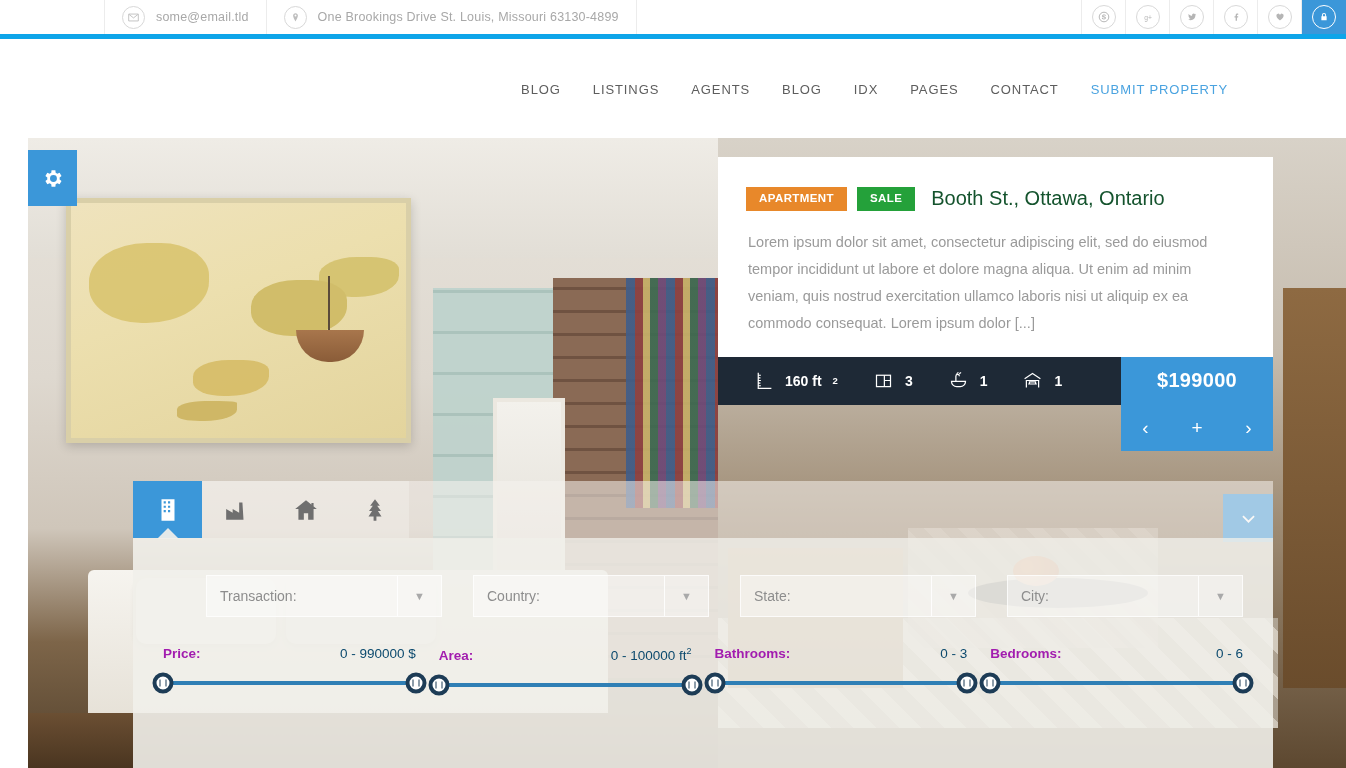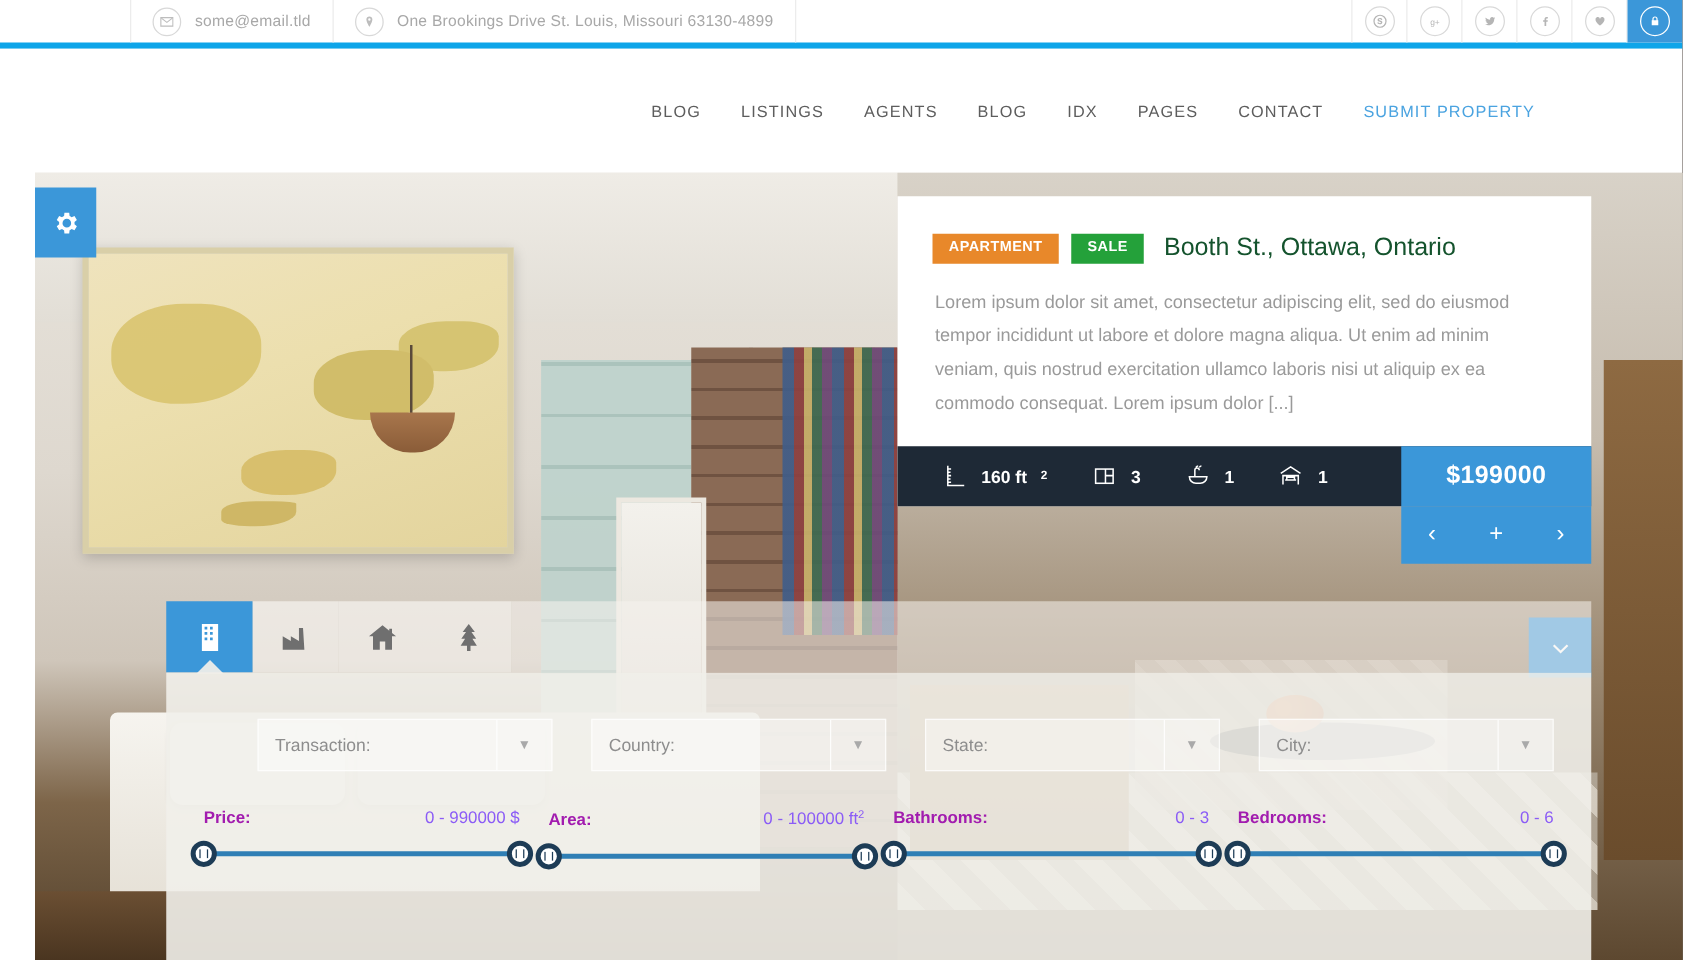--- a/index.html
+++ b/index.html
@@ -278,21 +278,21 @@
     white-space:nowrap;
   }
   .sel-arrow {
     width:44px; height:100%; display:flex; align-items:center; justify-content:center;
     border-left:1px solid rgba(255,255,255,.85); color:#a9a9a9; font-size:11px;
   }
   .row-sliders { display:flex; gap:23px; margin-top:29px; }
   .sld { flex:1; }
   .sld-top { display:flex; justify-content:space-between; align-items:baseline; }
   .sld-name { font-size:13.5px; font-weight:bold; color:#a21caf; }
-  .sld-val  { font-size:13.5px; color:#8b5cf6; }
+  .sld-val  { font-size:13.5px; color:#0c4a6e; }
   .sld-val sup { font-size:9px; }
   .sld-track {
     position:relative; height:4px; background:#2f7fb5; margin-top:20px;
     border-radius:2px;
   }
   .sld-h {
     position:absolute; top:50%; transform:translate(-50%,-50%);
     width:21px; height:21px; border-radius:50%;
     background:#ffffff; border:4px solid #1d3c56; cursor:pointer;
     display:flex; align-items:center; justify-content:center;

